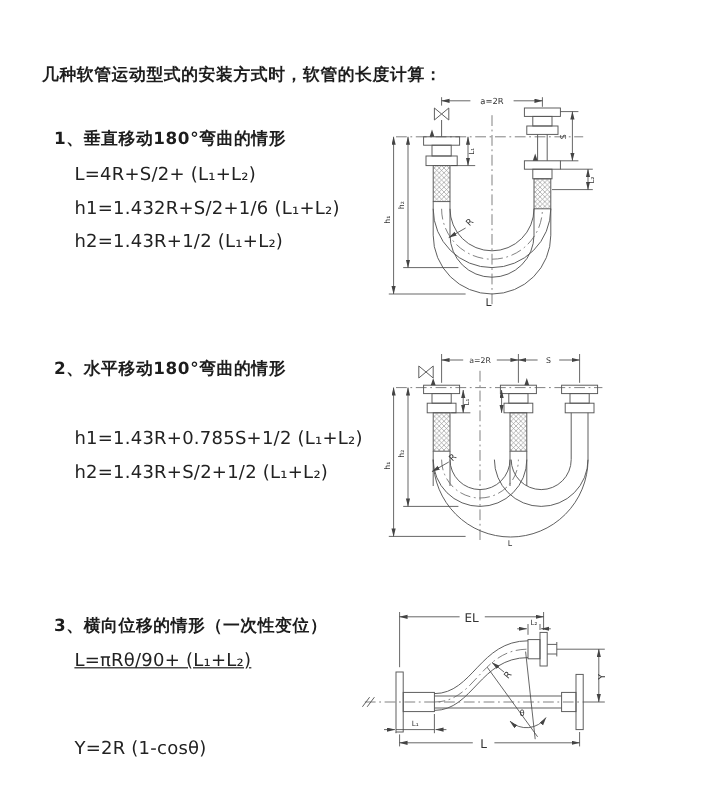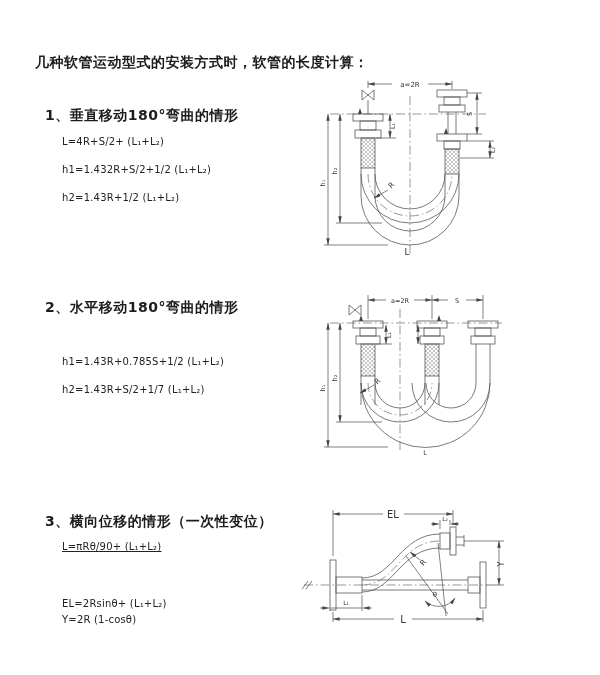--- a/index.html
+++ b/index.html
@@ -15,38 +15,38 @@
   .doc-title{
     position:absolute;left:35px;top:21px;
     font-size:14px;font-weight:bold;letter-spacing:0.5px;margin-top:33px;
   }
   .sec-heading{
     position:absolute;left:45px;
     font-size:14px;font-weight:bold;letter-spacing:0.5px;
   }
   .formula{
     position:absolute;left:62px;
-    font-size:10px;letter-spacing:0.2px;color:#222;
+    font-size:15px;letter-spacing:0.2px;color:#222;
   }
   .diagram{position:absolute;}
   svg text{font-family:"DejaVu Sans","Liberation Sans",sans-serif;fill:#333;}
   .thin{stroke:#585858;stroke-width:0.8;fill:none;}
   .cl{stroke:#6a6a6a;stroke-width:0.7;fill:none;stroke-dasharray:9 3 1.5 3;}
   .dim{stroke:#4a4a4a;stroke-width:0.7;fill:none;}
 </style>
 </head>
 <body>
 
 <div class="page">
 
   <div class="doc-title">几种软管运动型式的安装方式时，软管的长度计算：</div>
 
   <div class="sec-heading" style="top:107px;">1、垂直移动180°弯曲的情形</div>
   <div class="formula" style="top:136px;">L=4R+S/2+ (L₁+L₂)</div>
-  <div class="formula" style="top:164px;">h1=1.432R+S/2+1/2 (L₁+L₂)</div>
+  <div class="formula" style="top:164px;">h1=1.432R+S/2+1/6 (L₁+L₂)</div>
   <div class="formula" style="top:192px;">h2=1.43R+1/2 (L₁+L₂)</div>
 
   <div class="diagram" style="left:310px;top:68px;">
     <svg width="280" height="192" viewBox="0 0 280 192">
       <defs>
         <marker id="ar1" markerWidth="10" markerHeight="6" refX="9.5" refY="2.5" orient="auto-start-reverse">
           <path d="M0,0 L10,2.5 L0,5 Z" fill="#444"></path>
         </marker>
         <pattern id="hx1" width="4" height="4" patternUnits="userSpaceOnUse">
           <path d="M0,4 L4,0 M0,0 L4,4" stroke="#8a8a8a" stroke-width="0.5"></path>
@@ -136,21 +136,21 @@
         <line x1="78" y1="122" x2="64" y2="130" marker-end="url(#ar1)"></line>
       </g>
       <text x="83" y="119" font-size="7.5" text-anchor="middle" transform="rotate(-45 83 119)">R</text>
 
       <text x="97" y="187" font-size="9" text-anchor="middle">L</text>
     </svg>
   </div>
 
   <div class="sec-heading" style="top:299px;">2、水平移动180°弯曲的情形</div>
   <div class="formula" style="top:356px;">h1=1.43R+0.785S+1/2 (L₁+L₂)</div>
-  <div class="formula" style="top:384px;">h2=1.43R+S/2+1/7 (L₁+L₂)</div>
+  <div class="formula" style="top:384px;">h2=1.43R+S/2+1/2 (L₁+L₂)</div>
 
   <div class="diagram" style="left:306px;top:283px;">
     <svg width="284" height="175" viewBox="0 0 284 175">
       <defs>
         <marker id="ar2" markerWidth="10" markerHeight="6" refX="9.5" refY="2.5" orient="auto-start-reverse">
           <path d="M0,0 L10,2.5 L0,5 Z" fill="#444"></path>
         </marker>
         <pattern id="hx2" width="4" height="4" patternUnits="userSpaceOnUse">
           <path d="M0,4 L4,0 M0,0 L4,4" stroke="#8a8a8a" stroke-width="0.5"></path>
         </pattern>
@@ -233,21 +233,20 @@
       </g>
       <text x="73" y="100" font-size="7.5" text-anchor="middle" transform="rotate(-45 73 100)">R</text>
 
       <text x="119" y="172" font-size="6.5" text-anchor="middle">L</text>
     </svg>
   </div>
 
   <div class="sec-heading" style="top:513px;text-align:right;">3、横向位移的情形（一次性变位）</div>
   <div class="formula" style="top:541px;text-decoration:underline;">L=πRθ/90+ (L₁+L₂)</div>
   <div class="formula" style="top:570px;margin-top:44px;">Y=2R (1-cosθ)</div>
-  <div class="formula" style="top:598px;">EL=2Rsinθ+ (L₁+L₂)</div>
 
   <div class="diagram" style="left:298px;top:498px;">
     <svg width="292" height="145" viewBox="0 0 292 145">
       <defs>
         <marker id="ar3" markerWidth="10" markerHeight="6" refX="9.5" refY="2.5" orient="auto-start-reverse">
           <path d="M0,0 L10,2.5 L0,5 Z" fill="#444"></path>
         </marker>
       </defs>
 
       <g>

